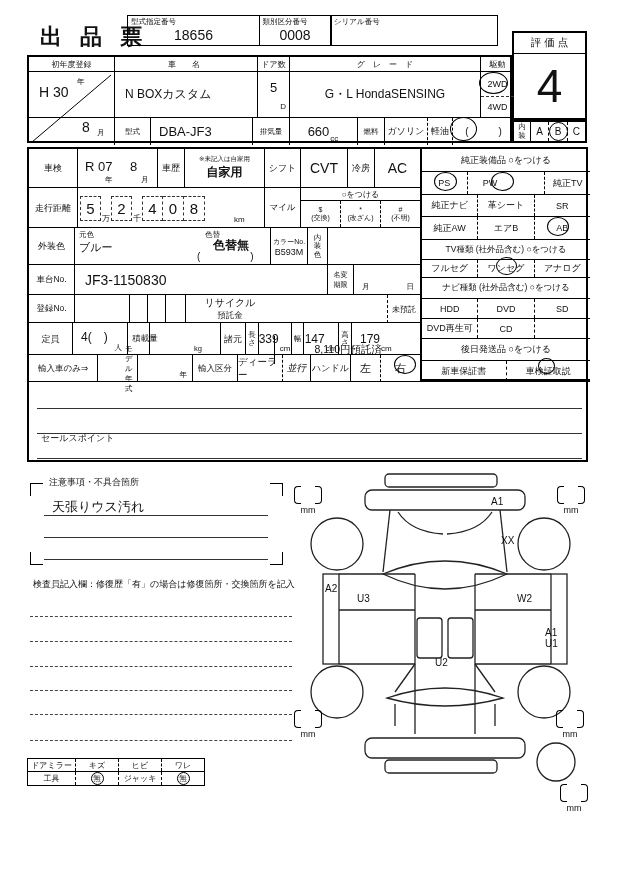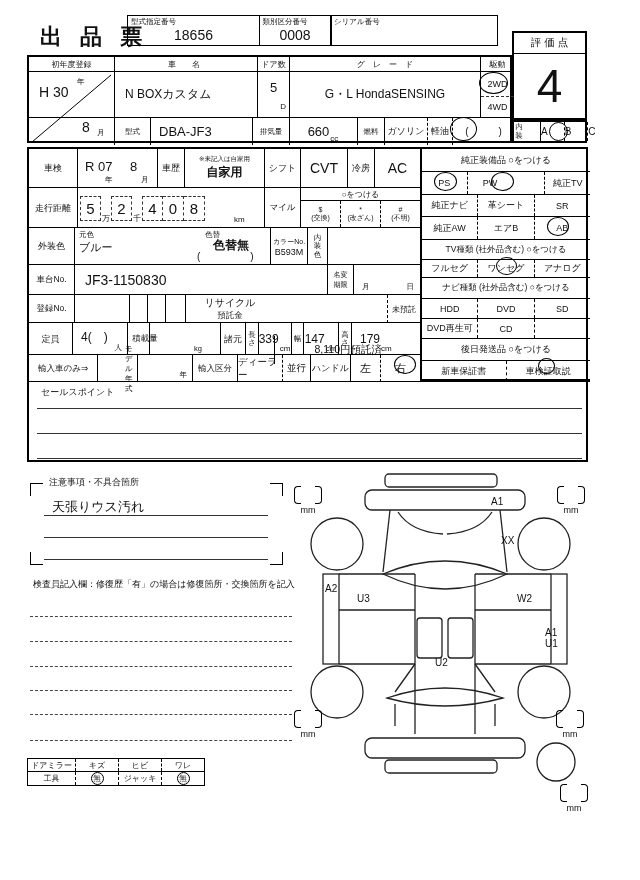--- a/index.html
+++ b/index.html
@@ -52,21 +52,21 @@
 </div>
 <div class="a bx" style="left:330px;top:15px;width:168px;height:31px;">
   <div class="lb" style="padding:1px 0 0 3px;">シリアル番号</div>
   <div class="fx" style="font-size:14px;height:16px;"></div>
 </div>
 
 <div class="a b2" style="left:512px;top:31px;width:75px;height:89px;">
   <div class="fx sb" style="height:21px;font-size:10.5px;">評 価 点</div>
   <div class="fx" style="height:64px;font-size:46px;">4</div>
 </div>
-<div class="a b2" style="left:512px;top:120px;width:75px;height:23px;display:flex;gap:16px;">
+<div class="a b2" style="left:512px;top:120px;width:75px;height:23px;display:flex;">
   <div class="fx" style="width:16px;">
       <span class="vt">内装</span>
     </div>
   <div class="fx sl" style="flex:1;font-size:10px;">A</div>
   <div class="fx dl" style="flex:1;font-size:10px;">B</div>
   <div class="fx dl" style="flex:1;font-size:10px;">C</div>
 </div>
 
 <div class="a b2" style="left:27px;top:55px;width:485px;height:88px;">
 
@@ -248,28 +248,28 @@
     <div class="fx l8" style="position:absolute;left:0;width:68px;height:27px;">輸入車のみ⇒</div>
     <div class="a sl col" style="left:68px;width:40px;height:27px;padding-left:27px;">
       <span style="font-size:7.5px;">モデル</span>
       <span style="font-size:7.5px;">年式</span>
     </div>
     <div class="a sl" style="left:108px;width:55px;height:27px;">
       <span class="a lb" style="right:5px;bottom:2px;">年</span>
     </div>
     <div class="fx sl l8" style="position:absolute;left:163px;width:45px;height:27px;">輸入区分</div>
     <div class="fx sl" style="position:absolute;left:208px;width:45px;height:27px;font-size:9.5px;">ディーラー</div>
-    <div class="fx dl" style="position:absolute;left:253px;width:28px;height:27px;font-size:9.5px;">並行</div>
+    <div class="fx dl" style="position:absolute;left:253px;width:28px;height:27px;font-size:9.5px;font-style:italic;">並行</div>
     <div class="fx sl l9" style="position:absolute;left:281px;width:40px;height:27px;">ハンドル</div>
     <div class="fx sl" style="position:absolute;left:321px;width:30px;height:27px;font-size:11px;">左</div>
     <div class="fx dl" style="position:absolute;left:351px;width:40px;height:27px;font-size:11px;">右</div>
   </div>
 
   <div class="a st" style="left:0;top:232px;width:561px;height:83px;">
-    <div class="l9" style="padding:4px 0 0 12px;">セールスポイント</div>
+    <div class="l9" style="padding:4px 0 0 12px;margin-top:46px;">セールスポイント</div>
     <div class="ruled" style="left:8px;top:26px;width:545px;"></div>
     <div class="ruled" style="left:8px;top:51px;width:545px;"></div>
     <div class="ruled" style="left:8px;top:76px;width:545px;"></div>
   </div>
 
   <div class="a" style="left:391px;top:0;width:170px;height:232px;border-left:2px solid #000;border-bottom:2px solid #000;">
     <div class="fx sb" style="height:23px;font-size:9px;">純正装備品 ○をつける</div>
     <div style="display:flex;height:23px;border-bottom:1px solid #000;">
       <div class="fx l9" style="flex:1;">PS</div>
       <div class="fx dl l9" style="flex:1;">PW</div>

